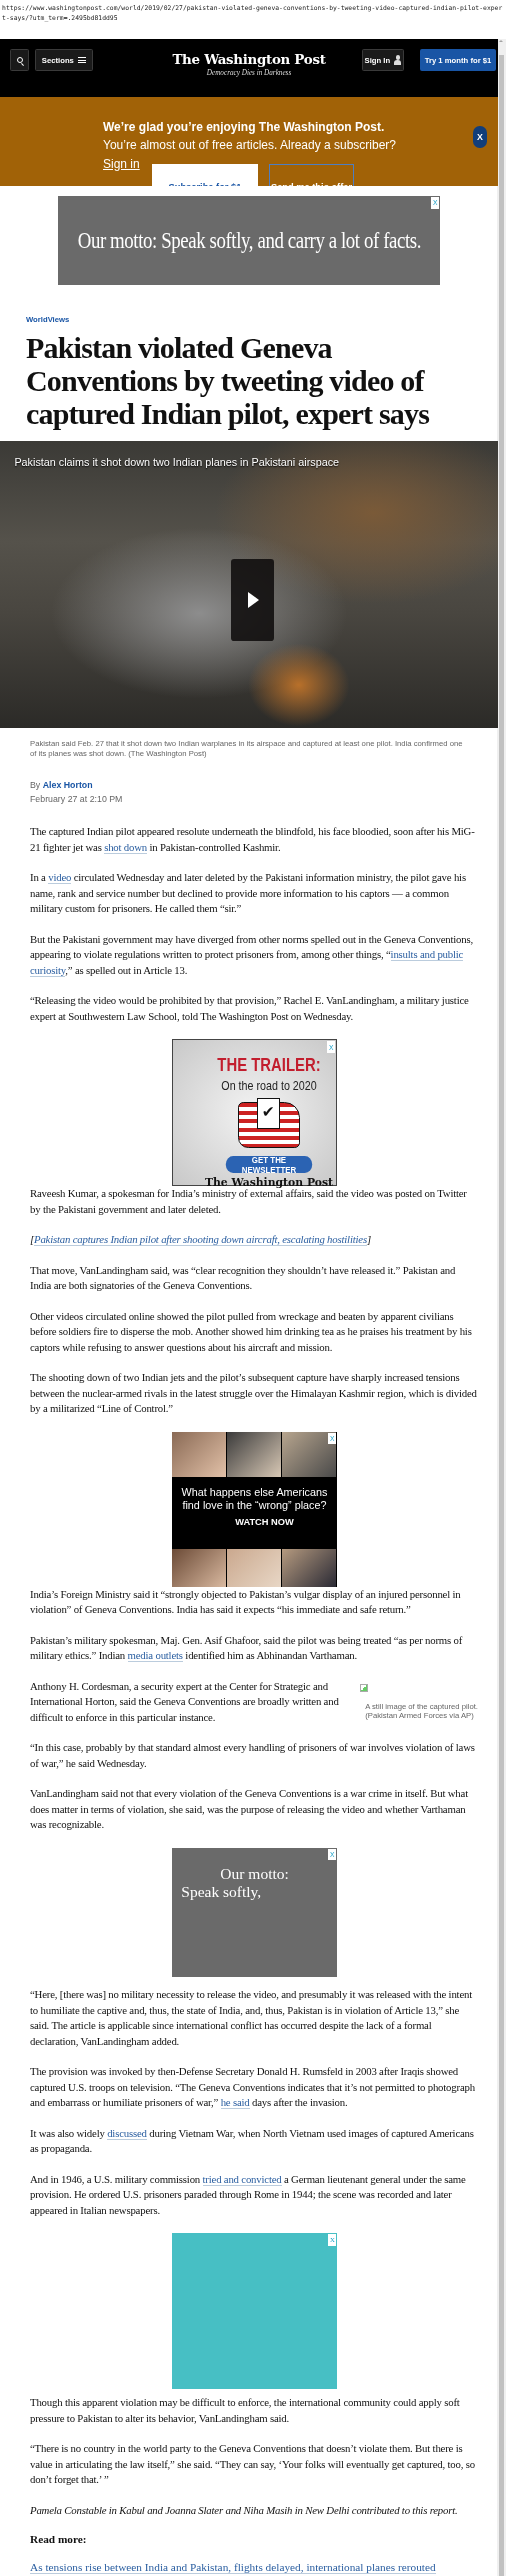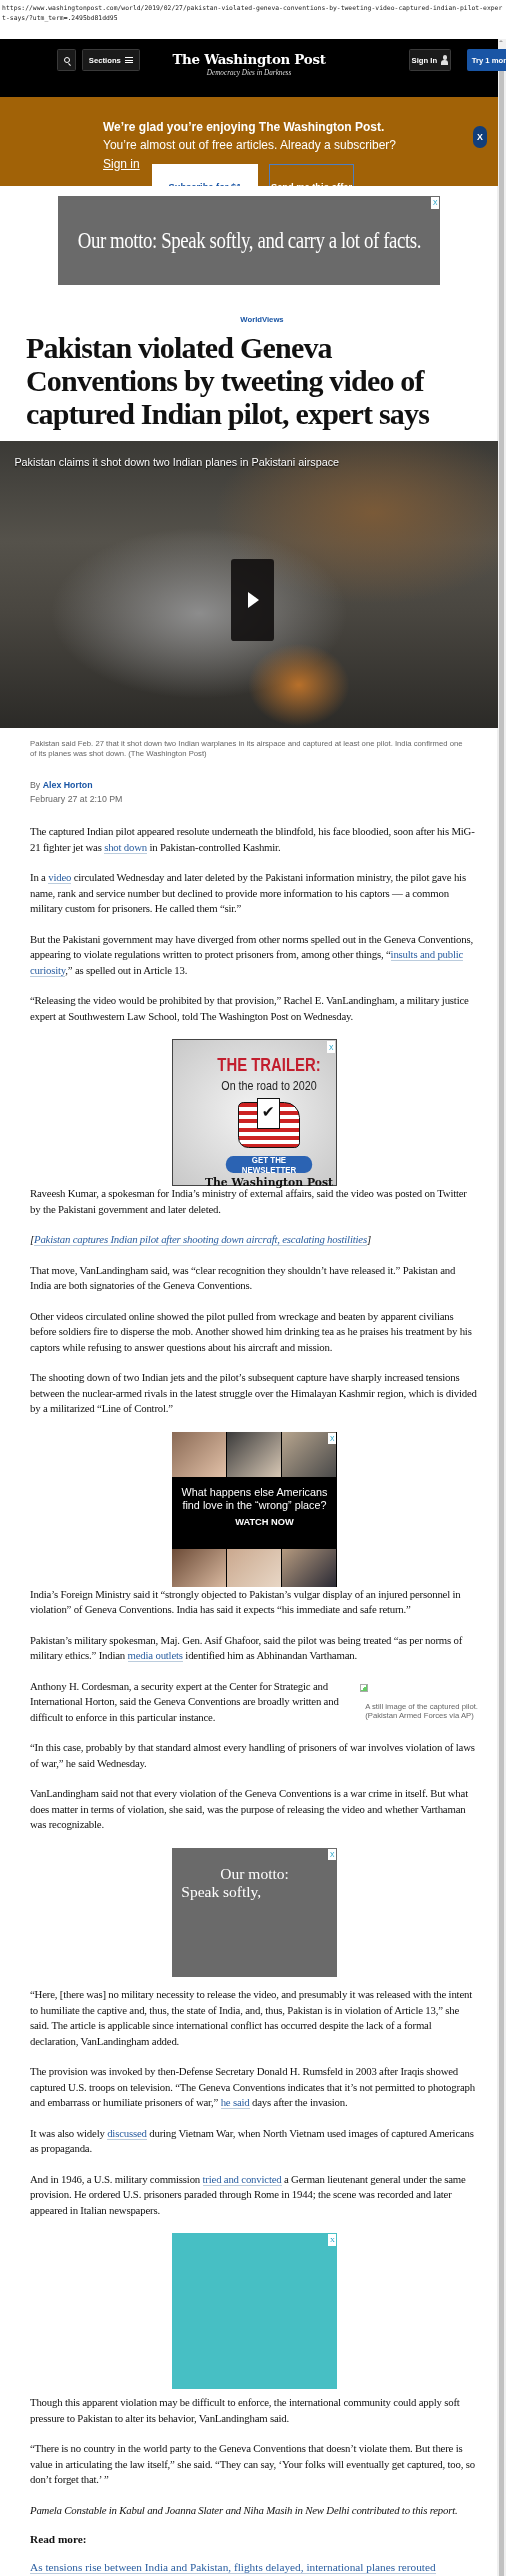--- a/index.html
+++ b/index.html
@@ -8,21 +8,21 @@
   a { color: inherit; text-decoration: none; }
 
   .scrollbar { position: absolute; top: 39px; right: 0; width: 8.8px; height: 3853px; background: #f0f0f0; }
   .scrollbar .thumb { position: absolute; top: 15.5px; left: 1.5px; width: 5.7px; height: 3452px; background: #c1c1c1; }
   .scrollbar .arrow { position: absolute; top: 1px; left: 2.1px; width: 0; height: 0; border-left: 2.1px solid transparent; border-right: 2.1px solid transparent; border-bottom: 2.6px solid #a3a3a3; }
 
   .url-bar { height: 39px; padding: 3.1px 2.1px; font-family: "DejaVu Sans Mono", monospace; font-size: 6.4px; line-height: 10.3px; color: #222; word-break: break-all; background: #fff; }
   .page { width: 498px; }
 
   .topnav { background: #000; height: 58px; position: relative; }
-  .nav-btn { position: absolute; top: 10.3px; height: 21.6px; border: 0.5px solid #3a3a3a; border-radius: 1.5px; background: #1a1a1a; color: #fff; font-weight: bold; font-size: 7.7px; display: flex; align-items: center; justify-content: center; gap: 4.1px; cursor: pointer; margin-left: 47px; }
+  .nav-btn { position: absolute; top: 10.3px; height: 21.6px; border: 0.5px solid #3a3a3a; border-radius: 1.5px; background: #1a1a1a; color: #fff; font-weight: bold; font-size: 7.7px; display: flex; align-items: center; justify-content: center; gap: 4.1px; cursor: pointer; }
   .nav-search { left: 9.8px; width: 19.6px; }
   .nav-sections { left: 35px; width: 58px; }
   .nav-signin { left: 362px; width: 42px; }
   .nav-try { left: 420px; width: 76px; background: #1955a5; border-color: #1955a5; }
   .hamburger { display: inline-block; width: 8.2px; height: 6.2px; border-top: 1px solid #fff; border-bottom: 1px solid #fff; position: relative; }
   .hamburger::after { content: ""; position: absolute; left: 0; right: 0; top: 1.5px; border-top: 1px solid #fff; }
   .person { display: inline-block; width: 7.2px; height: 9.3px; position: relative; }
   .person::before { content: ""; position: absolute; left: 1.5px; top: 0; width: 4.1px; height: 4.1px; border-radius: 50%; background: #ddd; }
   .person::after { content: ""; position: absolute; left: 0; bottom: 0; width: 7.2px; height: 4.6px; border-radius: 3.1px 3.1px 0 0; background: #ddd; }
   .magnifier { display: inline-block; width: 6.2px; height: 6.2px; border: 1px solid #fff; border-radius: 50%; position: relative; }
@@ -38,21 +38,21 @@
   .paywall .close { position: absolute; right: 11.3px; top: 29px; width: 13.4px; height: 21.6px; border-radius: 6.7px; background: #123e7a; font-weight: bold; font-size: 8.8px; display: flex; align-items: center; justify-content: center; cursor: pointer; }
   .pw-subscribe { position: absolute; left: 152px; top: 67px; width: 106px; height: 45px; background: #fff; color: #1955a5; font-weight: bold; font-size: 9.3px; display: flex; align-items: center; justify-content: center; cursor: pointer; }
   .pw-offer { position: absolute; left: 269px; top: 67px; width: 85px; height: 45px; border: 0.5px solid #4c7ec4; color: #fff; font-weight: bold; font-size: 9.3px; display: flex; align-items: center; justify-content: center; cursor: pointer; }
   .paywall { height: 89px; overflow: visible; }
   .paywall-wrap { height: 89px; overflow: hidden; position: relative; }
 
   .ad-banner-top { margin: 10.3px auto 0; width: 382px; height: 89px; background: #6a6a6a; position: relative; display: flex; align-items: center; justify-content: center; }
   .ad-banner-top .ad-text { font-family: "Liberation Serif", serif; color: #fff; font-size: 23px; letter-spacing: -0.5px; transform: scaleX(0.82); white-space: nowrap; }
   .ad-x { position: absolute; top: 1px; right: 1px; width: 7.7px; height: 11.3px; background: #fff; color: #17a0c9; font-size: 6.7px; display: flex; align-items: center; justify-content: center; cursor: pointer; }
 
-  .kicker { margin: 30px 0 0 26px; color: #1955a5; font-weight: bold; font-size: 7.7px; text-align: center; }
+  .kicker { margin: 30px 0 0 26px; color: #1955a5; font-weight: bold; font-size: 7.7px; }
   .headline { margin: 7.2px 0 0 26px; width: 422px; font-family: "Liberation Serif", serif; font-size: 30px; line-height: 33px; letter-spacing: -0.8px; transform-origin: left; }
 
   .video { margin-top: 10.3px; width: 498px; height: 287px; position: relative; background:
     radial-gradient(ellipse at 60% 85%, #b8702a 0%, rgba(184,112,42,0) 12%),
     radial-gradient(ellipse at 40% 60%, #8d8d8d 0%, rgba(120,120,120,0) 35%),
     radial-gradient(ellipse at 75% 25%, #7a5a38 0%, rgba(122,90,56,0) 30%),
     linear-gradient(180deg, #3b3a36 0%, #55524b 35%, #494640 60%, #2b2a27 100%); }
   .video .vtitle { position: absolute; left: 14.4px; top: 15.5px; color: #fff; font-size: 10.8px; text-shadow: 0 0.5px 1.5px #000; }
   .video .play { position: absolute; left: 231px; top: 118px; width: 43px; height: 82px; background: rgba(15,12,12,0.88); border-radius: 3.1px; display: flex; align-items: center; justify-content: center; cursor: pointer; }
   .video .play::after { content: ""; border-left: 11.3px solid #fff; border-top: 8.2px solid transparent; border-bottom: 8.2px solid transparent; margin-left: 2.1px; }

